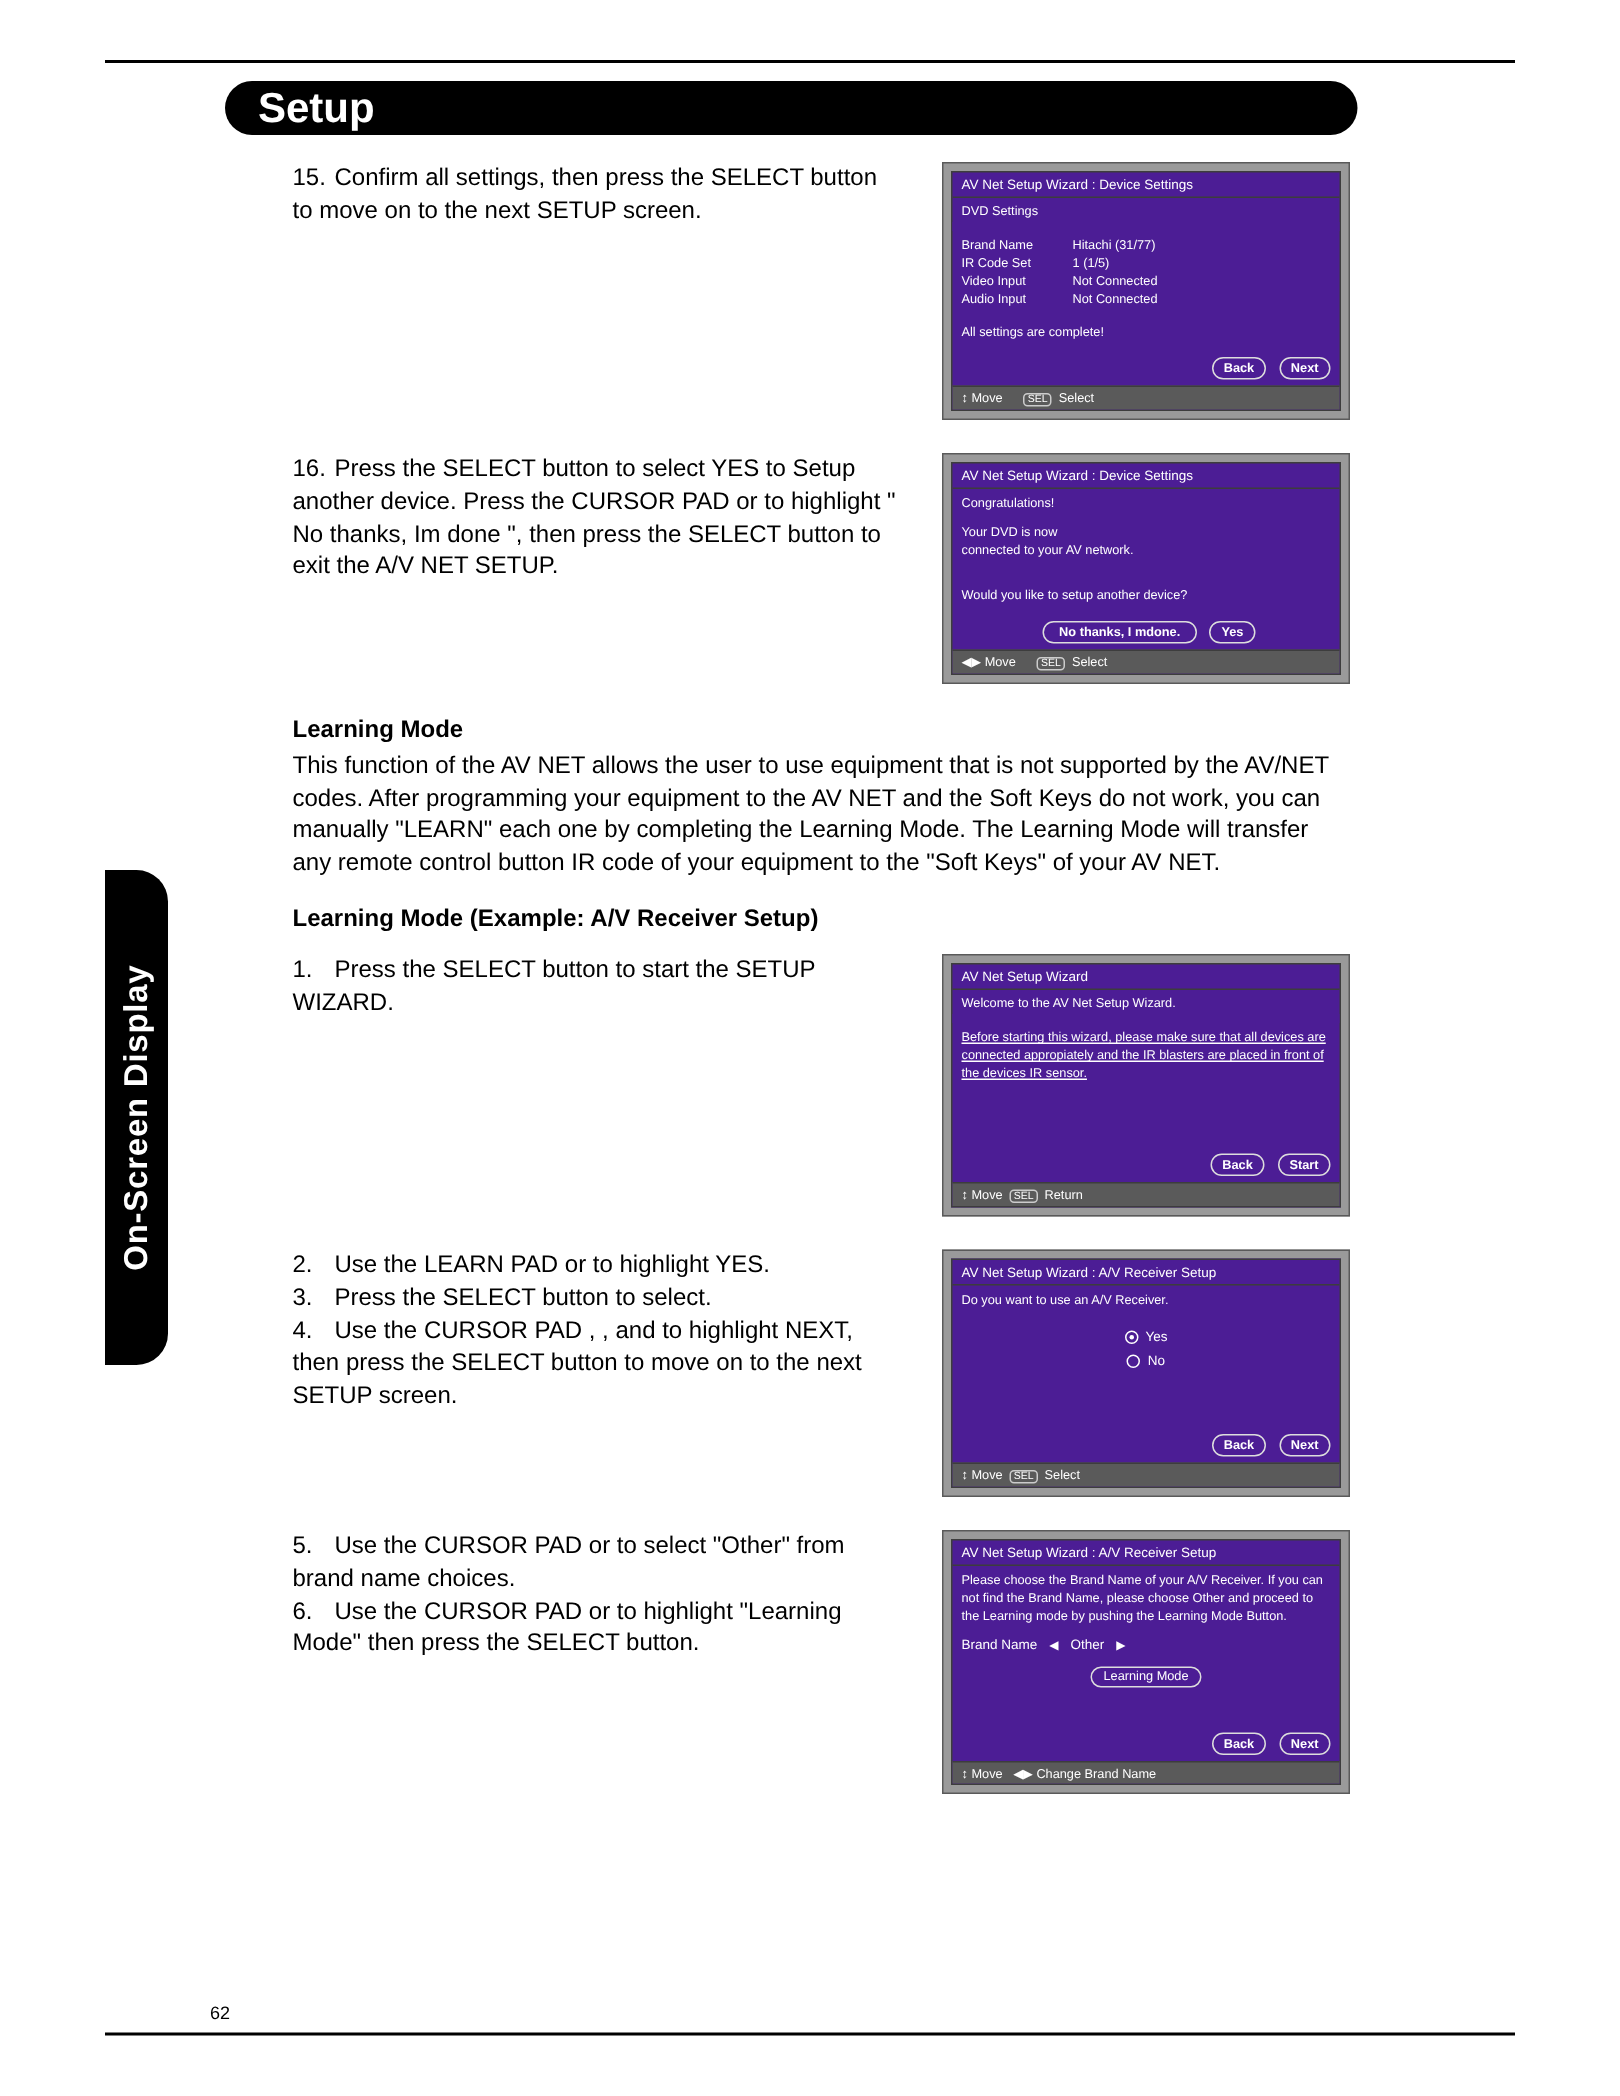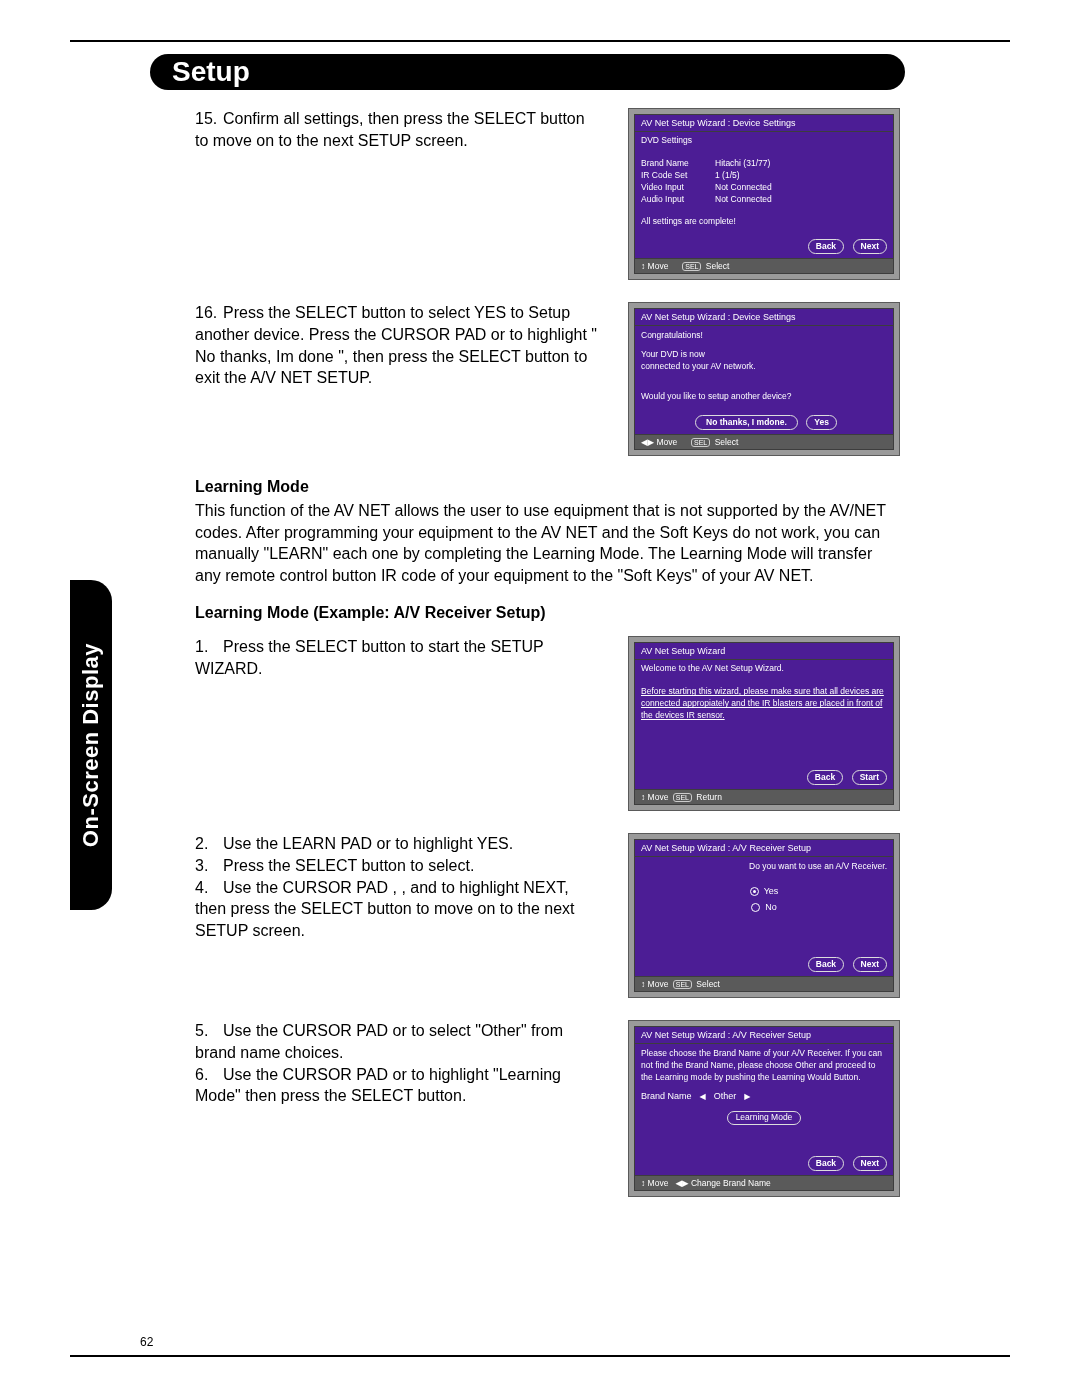--- a/index.html
+++ b/index.html
@@ -277,21 +277,21 @@
   <div class="row">
     <div class="step-text">
       <div><span class="step-num">2.</span><span>Use the LEARN PAD     or     to highlight YES.</span></div>
       <div><span class="step-num">3.</span><span>Press the SELECT button to select.</span></div>
       <div><span class="step-num">4.</span><span>Use the CURSOR PAD    ,    ,     and     to highlight NEXT, then press the SELECT button to move on to the next SETUP screen.</span></div>
     </div>
     <div class="osd">
       <div class="osd-inner">
         <div class="osd-title">AV Net Setup Wizard : A/V Receiver Setup</div>
         <div class="osd-body" style="min-height:84px;">
-          <div style="margin-bottom:12px;text-align:right;">Do you want to use an A/V Receiver.</div>
+          <div style="margin-bottom:12px;">Do you want to use an A/V Receiver.</div>
           <div class="osd-radio">
               <span class="o filled"></span>
               <span>Yes</span>
             </div>
           <div class="osd-radio">
               <span class="o"></span>
               <span>No</span>
             </div>
         </div>
         <div class="osd-btnrow">
@@ -305,21 +305,21 @@
 
   <div class="row">
     <div class="step-text">
       <div><span class="step-num">5.</span><span>Use the CURSOR PAD      or      to select "Other" from brand name choices.</span></div>
       <div><span class="step-num">6.</span><span>Use the CURSOR PAD      or      to highlight "Learning Mode" then press the SELECT button.</span></div>
     </div>
     <div class="osd">
       <div class="osd-inner">
         <div class="osd-title">AV Net Setup Wizard : A/V Receiver Setup</div>
         <div class="osd-body" style="min-height:96px;">
-          <div>Please choose the Brand Name of your A/V Receiver. If you can not find the Brand Name, please choose  Other  and proceed to the Learning mode by pushing the Learning Would Button.</div>
+          <div>Please choose the Brand Name of your A/V Receiver. If you can not find the Brand Name, please choose  Other  and proceed to the Learning mode by pushing the Learning Mode Button.</div>
           <div class="osd-brand">
             <span>Brand Name</span>
             <span class="tri">◀</span>
             <span>Other</span>
             <span class="tri">▶</span>
           </div>
           <div style="text-align:center;">
             <span class="osd-learn-btn">Learning Mode</span>
           </div>
         </div>

